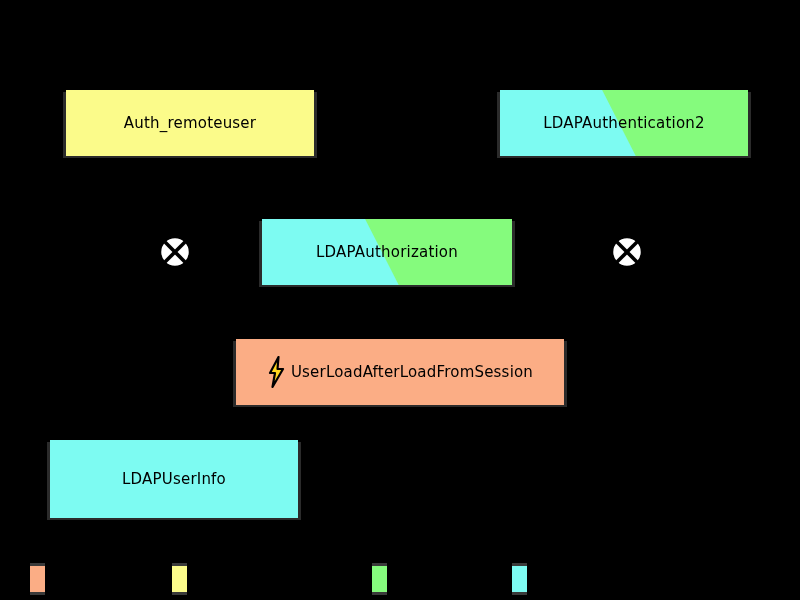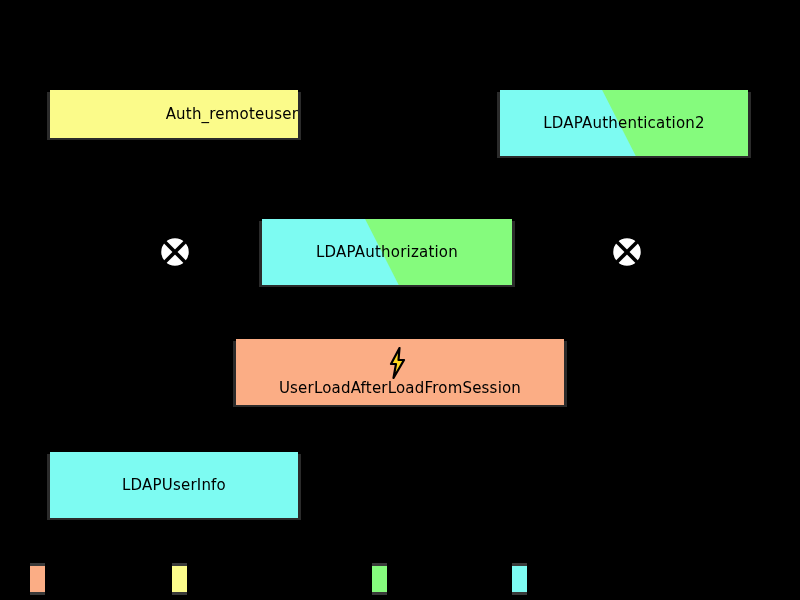--- a/index.html
+++ b/index.html
@@ -89,40 +89,40 @@
     font-size: 11px;
     white-space: nowrap;
     top: 570px;
   }
 </style>
 </head>
 <body>
 
 <div id="canvas">
 
-  <div class="node fill-yellow" style="left:50px; top:90px; width:248px; height:48px;justify-content:flex-end;">
+  <div class="node fill-yellow" style="left:66px; top:90px; width:248px; height:66px;">
     <span class="node-label">Auth_remoteuser</span>
   </div>
 
   <div class="node fill-split" style="left:500px; top:90px; width:248px; height:66px;">
     <span class="node-label">LDAPAuthentication2</span>
   </div>
 
   <div class="node fill-split" style="left:262px; top:219px; width:250px; height:66px;">
     <span class="node-label">LDAPAuthorization</span>
   </div>
 
-  <div class="node fill-orange" style="left:236px; top:339px; width:328px; height:66px;flex-direction:column;">
+  <div class="node fill-orange" style="left:236px; top:339px; width:328px; height:66px;">
     <svg class="bolt-icon" viewBox="0 0 18 32" aria-hidden="true">
       <polygon points="11.5,1 3,17 8,17 5.5,31 16,13 10.5,13" fill="#FFD61E" stroke="#000000" stroke-width="2.2" stroke-linejoin="round"></polygon>
     </svg>
     <span class="node-label">UserLoadAfterLoadFromSession</span>
   </div>
 
-  <div class="node fill-cyan" style="left:50px; top:452px; width:248px; height:66px;">
+  <div class="node fill-cyan" style="left:50px; top:440px; width:248px; height:78px;">
     <span class="node-label">LDAPUserInfo</span>
   </div>
 
 
   <svg class="circle-x" style="left:157px; top:234px;" viewBox="0 0 36 36" aria-hidden="true">
     <circle cx="18" cy="18" r="15.5" fill="#FFFFFF" stroke="#000000" stroke-width="3.5"></circle>
     <line x1="7.5" y1="7.5" x2="28.5" y2="28.5" stroke="#000000" stroke-width="3.6"></line>
     <line x1="28.5" y1="7.5" x2="7.5" y2="28.5" stroke="#000000" stroke-width="3.6"></line>
   </svg>
 

